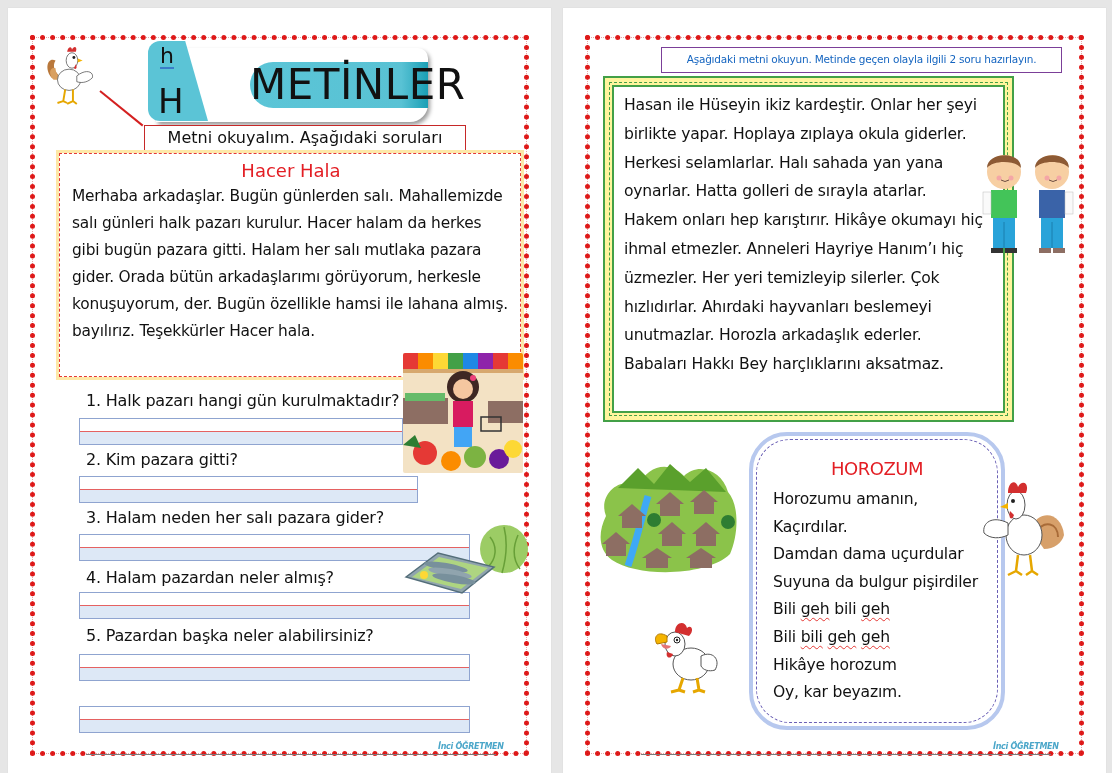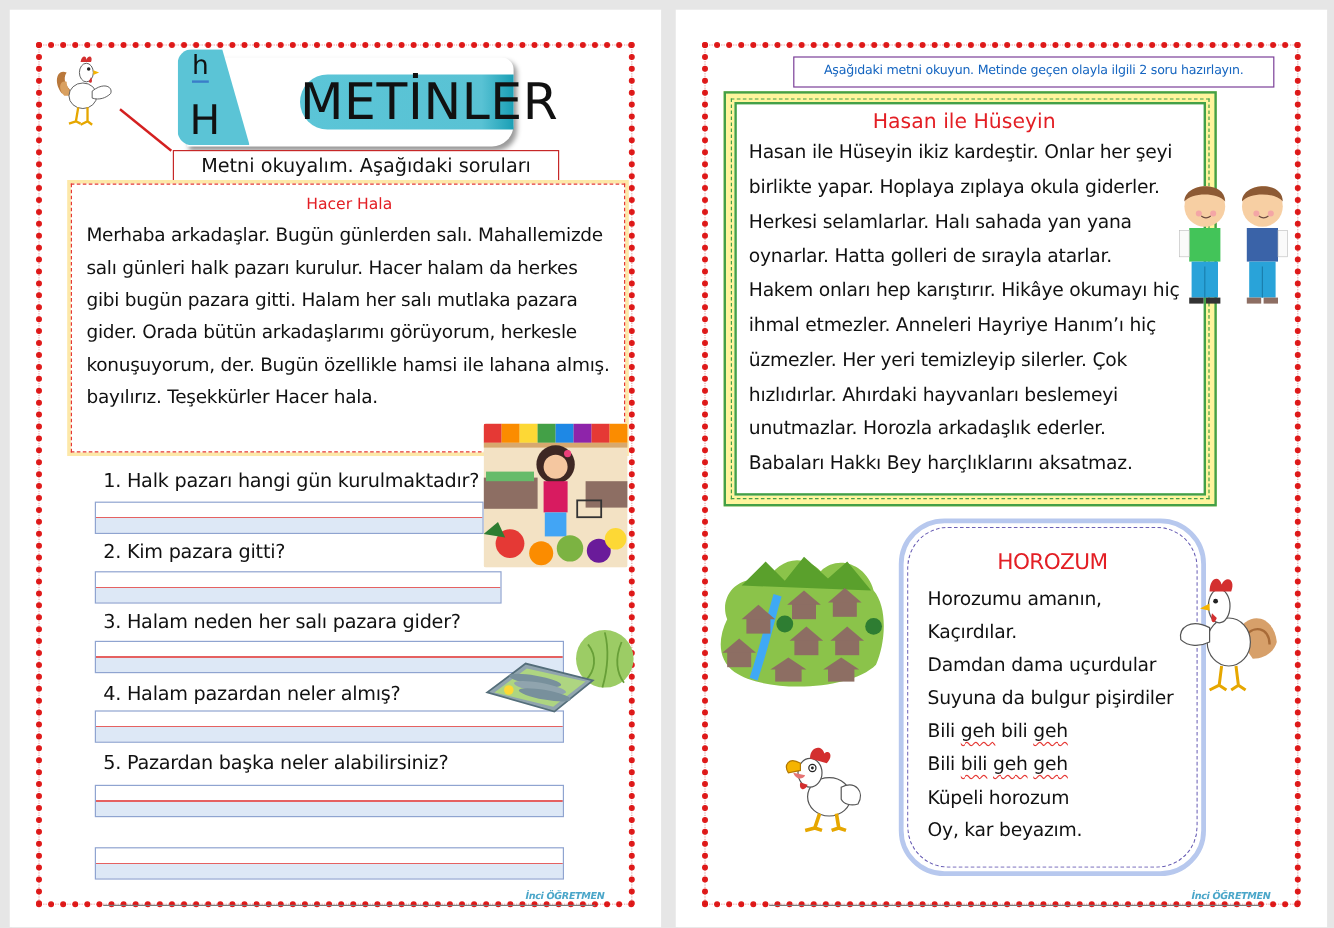--- a/index.html
+++ b/index.html
@@ -28,21 +28,21 @@
   .hh-small { position: absolute; left: 152px; top: 38px; font-size: 22px; font-family: "DejaVu Sans", sans-serif; color: #111; border-bottom: 2px solid #3a7dc9; line-height: 20px; padding-bottom: 1px; }
   .hh-big { position: absolute; left: 150px; top: 74px; font-size: 34px; color: #111; line-height: 38px; }
   .title-banner-shadow { position: absolute; left: 148px; top: 40px; width: 272px; height: 74px; background: #ffffff; border-radius: 0 10px 18px 0; box-shadow: 2px 3px 4px #9a9a9a; }
   .title-pill { position: absolute; left: 242px; top: 54px; width: 178px; height: 46px; background: linear-gradient(90deg, #5bc5d7 0%, #59c2d4 85%, #1a9fb5 100%); border-radius: 24px 0 0 24px; }
   .title-text { position: absolute; left: 242px; top: 54px; width: 178px; height: 46px; text-align: right; line-height: 46px; font-size: 42px; color: #111; letter-spacing: 0.5px; font-family: "DejaVu Sans", sans-serif; font-weight: normal; }
 
   .instruction-box { position: absolute; left: 136px; top: 117px; width: 322px; height: 26px; border: 1.5px solid #c62828; background: #fff; text-align: center; font-size: 16px; line-height: 23px; color: #111; font-family: "DejaVu Sans", sans-serif; }
 
   .story-box { position: absolute; left: 48px; top: 142px; width: 468px; height: 230px; background: #fde8a8; padding: 3px; }
   .story-inner { width: 100%; height: 100%; background: #fff; border: 1.5px dashed #e53935; padding: 6px 10px 0 12px; }
-  .story-title { text-align: center; color: #e31e24; font-size: 13px; line-height: 22px; margin-bottom: 1px; font-family: "DejaVu Sans", sans-serif; }
+  .story-title { text-align: center; color: #e31e24; font-size: 18px; line-height: 22px; margin-bottom: 1px; font-family: "DejaVu Sans", sans-serif; }
   .story-line { font-size: 15.4px; line-height: 27px; color: #111; white-space: nowrap; font-family: "DejaVu Sans", sans-serif; letter-spacing: -0.2px; }
 
   .market-img { position: absolute; left: 395px; top: 345px; width: 120px; height: 120px; border-radius: 2px; overflow: hidden; }
   .fish-img { position: absolute; left: 390px; top: 515px; width: 132px; height: 72px; }
 
   .question { position: absolute; left: 78px; font-size: 16px; color: #111; white-space: nowrap; font-family: "DejaVu Sans", sans-serif; letter-spacing: -0.2px; }
   .answer-line { position: absolute; left: 71px; height: 27px; border: 1px solid #8fa4d0; background: linear-gradient(180deg, #ffffff 0%, #ffffff 48%, #e56161 48%, #e56161 52%, #dde8f6 52%, #dde8f6 100%); }
 
   .footer-left { position: absolute; left: 82px; top: 736px; font-size: 8px; font-weight: bold; color: #a8a8a8; font-family: "DejaVu Sans", sans-serif; margin-top: 41px; }
   .footer-left .ders { color: #9ccc65; }
@@ -177,21 +177,20 @@
 </div>
 
 <div class="page right">
   <div class="frame"></div>
 
   <div class="r-instruction">Aşağıdaki metni okuyun. Metinde geçen olayla ilgili 2 soru hazırlayın.</div>
 
   <div class="hasan-box">
     <div class="hasan-mid">
       <div class="hasan-inner">
-        <div class="hasan-title">Hasan ile Hüseyin</div>
         <div class="hasan-line">Hasan ile Hüseyin ikiz kardeştir. Onlar her şeyi</div>
         <div class="hasan-line">birlikte yapar. Hoplaya zıplaya okula giderler.</div>
         <div class="hasan-line">Herkesi selamlarlar. Halı sahada yan yana</div>
         <div class="hasan-line">oynarlar. Hatta golleri de sırayla atarlar.</div>
         <div class="hasan-line">Hakem onları hep karıştırır. Hikâye okumayı hiç</div>
         <div class="hasan-line">ihmal etmezler. Anneleri Hayriye Hanım’ı hiç</div>
         <div class="hasan-line">üzmezler. Her yeri temizleyip silerler. Çok</div>
         <div class="hasan-line">hızlıdırlar. Ahırdaki hayvanları beslemeyi</div>
         <div class="hasan-line">unutmazlar. Horozla arkadaşlık ederler.</div>
         <div class="hasan-line">Babaları Hakkı Bey harçlıklarını aksatmaz.</div>
@@ -260,21 +259,21 @@
       <div class="poem-line">Horozumu amanın,</div>
       <div class="poem-line">Kaçırdılar.</div>
       <div class="poem-line">Damdan dama uçurdular</div>
       <div class="poem-line">Suyuna da bulgur pişirdiler</div>
       <div class="poem-line">
         <span>Bili </span><span class="sq">geh</span><span> bili </span><span class="sq">geh</span>
       </div>
       <div class="poem-line">
         <span>Bili </span><span class="sq">bili</span><span> </span><span class="sq">geh</span><span> </span><span class="sq">geh</span>
       </div>
-      <div class="poem-line">Küpeli horozum</div>
+      <div class="poem-line">Hikâye horozum</div>
       <div class="poem-line">Oy, kar beyazım.</div>
     </div>
   </div>
 
   <svg class="rooster-right" viewBox="0 0 88 110">
     <path d="M52 56 C62 34,84 40,86 62 C84 70,76 76,66 76 Z" fill="#d7a06a"></path>
     <path d="M58 60 C66 46,80 50,80 64" stroke="#a86b38" stroke-width="2" fill="none"></path>
     <ellipse cx="46" cy="62" rx="18" ry="20" fill="#fff" stroke="#555" stroke-width="1"></ellipse>
     <path d="M30 50 C14 42,4 50,6 60 C12 66,22 66,30 62 Z" fill="#fff" stroke="#555" stroke-width="1"></path>
     <ellipse cx="38" cy="32" rx="9" ry="14" fill="#fff" stroke="#555" stroke-width="1"></ellipse>

